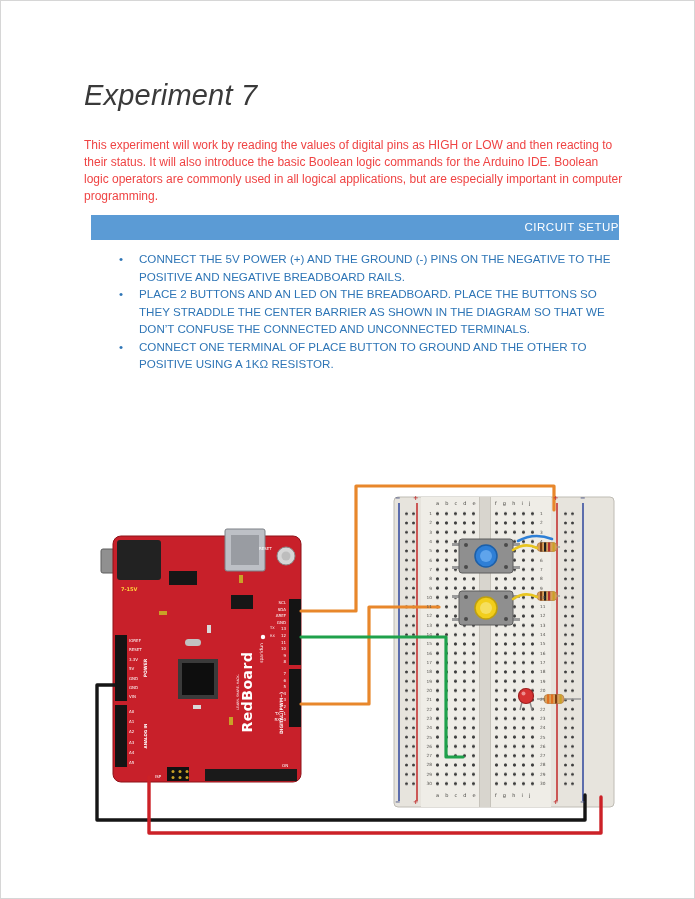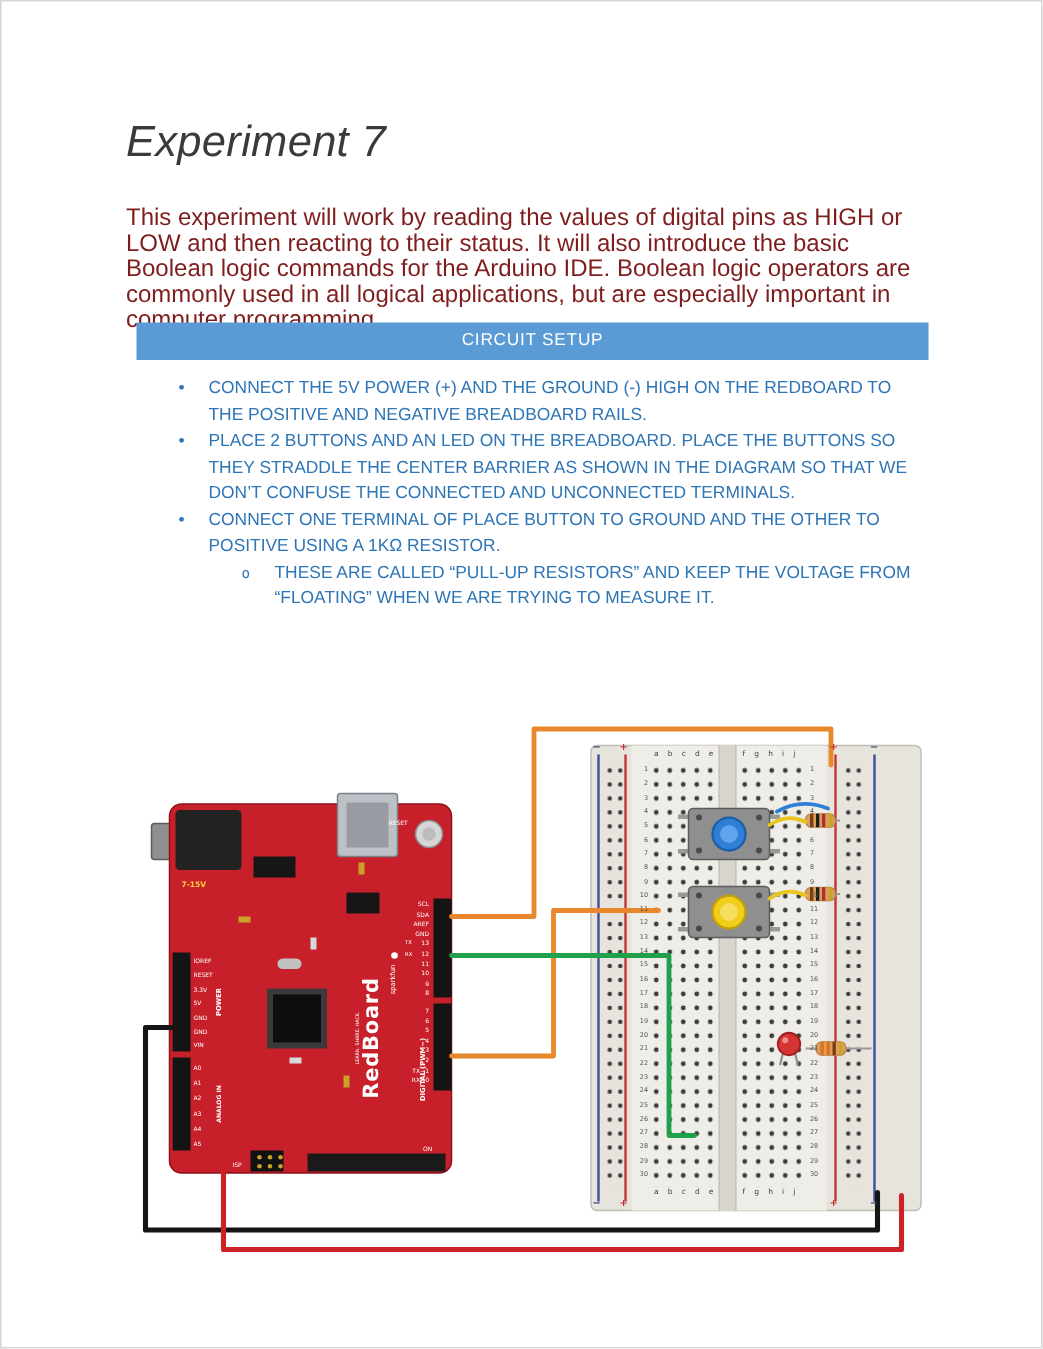--- a/index.html
+++ b/index.html
@@ -8,25 +8,25 @@
     position:relative; width:695px; height:899px; background:#ffffff;
     border:1px solid #d6d6d6; overflow:hidden;
     font-family:"Liberation Sans", sans-serif; color:#111;
   }
   .title {
     position:absolute; left:83px; top:78px;
     font-size:29px; font-style:italic; color:#3a3a3a; letter-spacing:.2px;
   }
   .intro {
     position:absolute; left:83px; top:136px; width:540px;
-    font-size:16px; line-height:17px; color:#7f1d1d;
+    font-size:12px; line-height:17px; color:#ef4444;
   }
   .setup-bar {
     position:absolute; left:90px; top:214px; width:528px; height:25px;
-    background:#5B9BD5; color:#ffffff; text-align:center;
+    background:#5B9BD5; color:#ffffff; text-align:right;
     font-size:11.5px; line-height:25px; letter-spacing:.5px;
   }
   .bullets {
     position:absolute; left:90px; top:249px; width:522px; list-style:none;
     color:#2E75B6; font-size:11.6px; line-height:17.5px;
   }
   .bullets > li { position:relative; padding-left:48px; }
   .bullets > li::before { content:"•"; position:absolute; left:28px; }
   .sub { list-style:none; }
   .sub > li { position:relative; padding-left:44px; }
@@ -56,26 +56,23 @@
 
 <div class="page">
 
   <div class="title">Experiment 7</div>
 
   <div class="intro">This experiment will work by reading the values of digital pins as HIGH or LOW and then reacting to their status.  It will also introduce the basic Boolean logic commands for the Arduino IDE.  Boolean logic operators are commonly used in all logical applications, but are especially important in computer programming.</div>
 
   <div class="setup-bar">CIRCUIT SETUP</div>
 
   <ul class="bullets">
-    <li><span>CONNECT THE 5V POWER (+) AND THE GROUND (-) HIGH ON THE REDBOARD TO THE POSITIVE AND NEGATIVE BREADBOARD RAILS.</span></li>
+    <li><span>CONNECT THE 5V POWER (+) AND THE GROUND (-) PINS ON THE NEGATIVE TO THE POSITIVE AND NEGATIVE BREADBOARD RAILS.</span></li>
     <li><span>PLACE 2 BUTTONS AND AN LED ON THE BREADBOARD.  PLACE THE BUTTONS SO THEY STRADDLE THE CENTER BARRIER AS SHOWN IN THE DIAGRAM SO THAT WE DON’T CONFUSE THE CONNECTED AND UNCONNECTED TERMINALS.</span></li>
     <li><span>CONNECT ONE TERMINAL OF PLACE BUTTON TO GROUND AND THE OTHER TO POSITIVE USING A 1KΩ RESISTOR.</span>
-      <ul class="sub">
-        <li><span>THESE ARE CALLED “PULL-UP RESISTORS” AND KEEP THE VOLTAGE FROM “FLOATING” WHEN WE ARE TRYING TO MEASURE IT.</span></li>
-      </ul>
     </li>
   </ul>
 
   <div class="diagram">
     <svg viewBox="0 0 534 364" width="534" height="364">
       <defs>
         <pattern id="holesA" x="344" y="30" width="9" height="9.31" patternUnits="userSpaceOnUse">
           <circle cx="4.5" cy="4.65" r="1.6" fill="#3b3b3b"></circle>
         </pattern>
         <pattern id="holesB" x="403" y="30" width="9" height="9.31" patternUnits="userSpaceOnUse">

